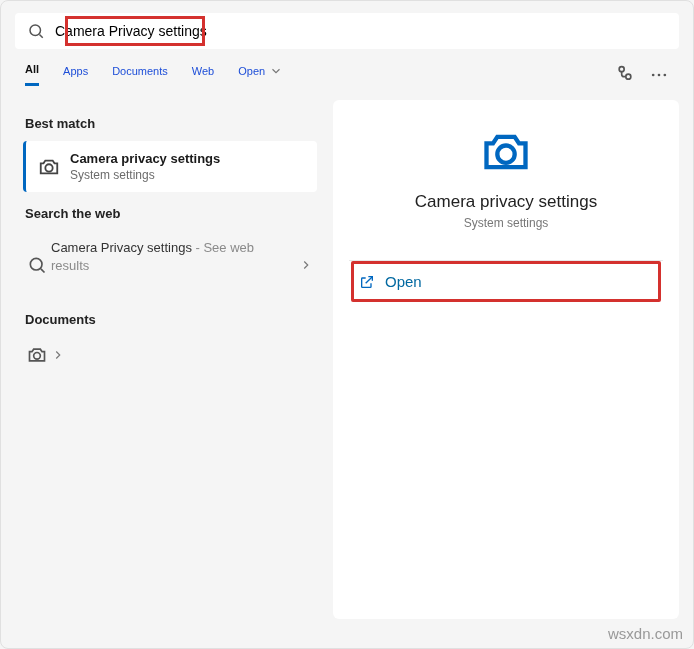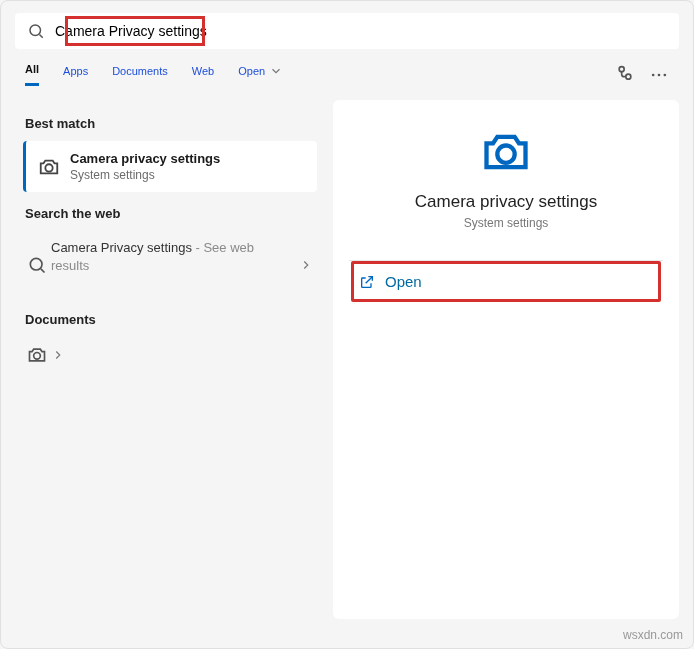--- a/index.html
+++ b/index.html
@@ -129,21 +129,21 @@
     margin-top: 2px;
     position: relative;
   }
   .action-row .open-icon{ width:16px; height:16px; color:#0067c0;}
   .action-row .lbl { font-size:15px; color:#0369a1;}
   .annot-red-open {
     position:absolute; inset:-2px; border:3px solid #d4312e; border-radius:2px;
     pointer-events:none;
   }
   .watermark {
-    position:absolute; bottom:6px; right:10px; font-size:12px; color:#999;
+    position:absolute; bottom:6px; right:10px; font-size:15px; color:#999;
   }
   strong{font-weight:600;}
 </style>
 </head>
 <body>
 
 <div class="searchbar">
   <svg class="search-icon" viewBox="0 0 24 24" fill="none" stroke="currentColor" stroke-width="2">
       <circle cx="11" cy="11" r="7"></circle>
       <line x1="21" y1="21" x2="16.65" y2="16.65"></line>

